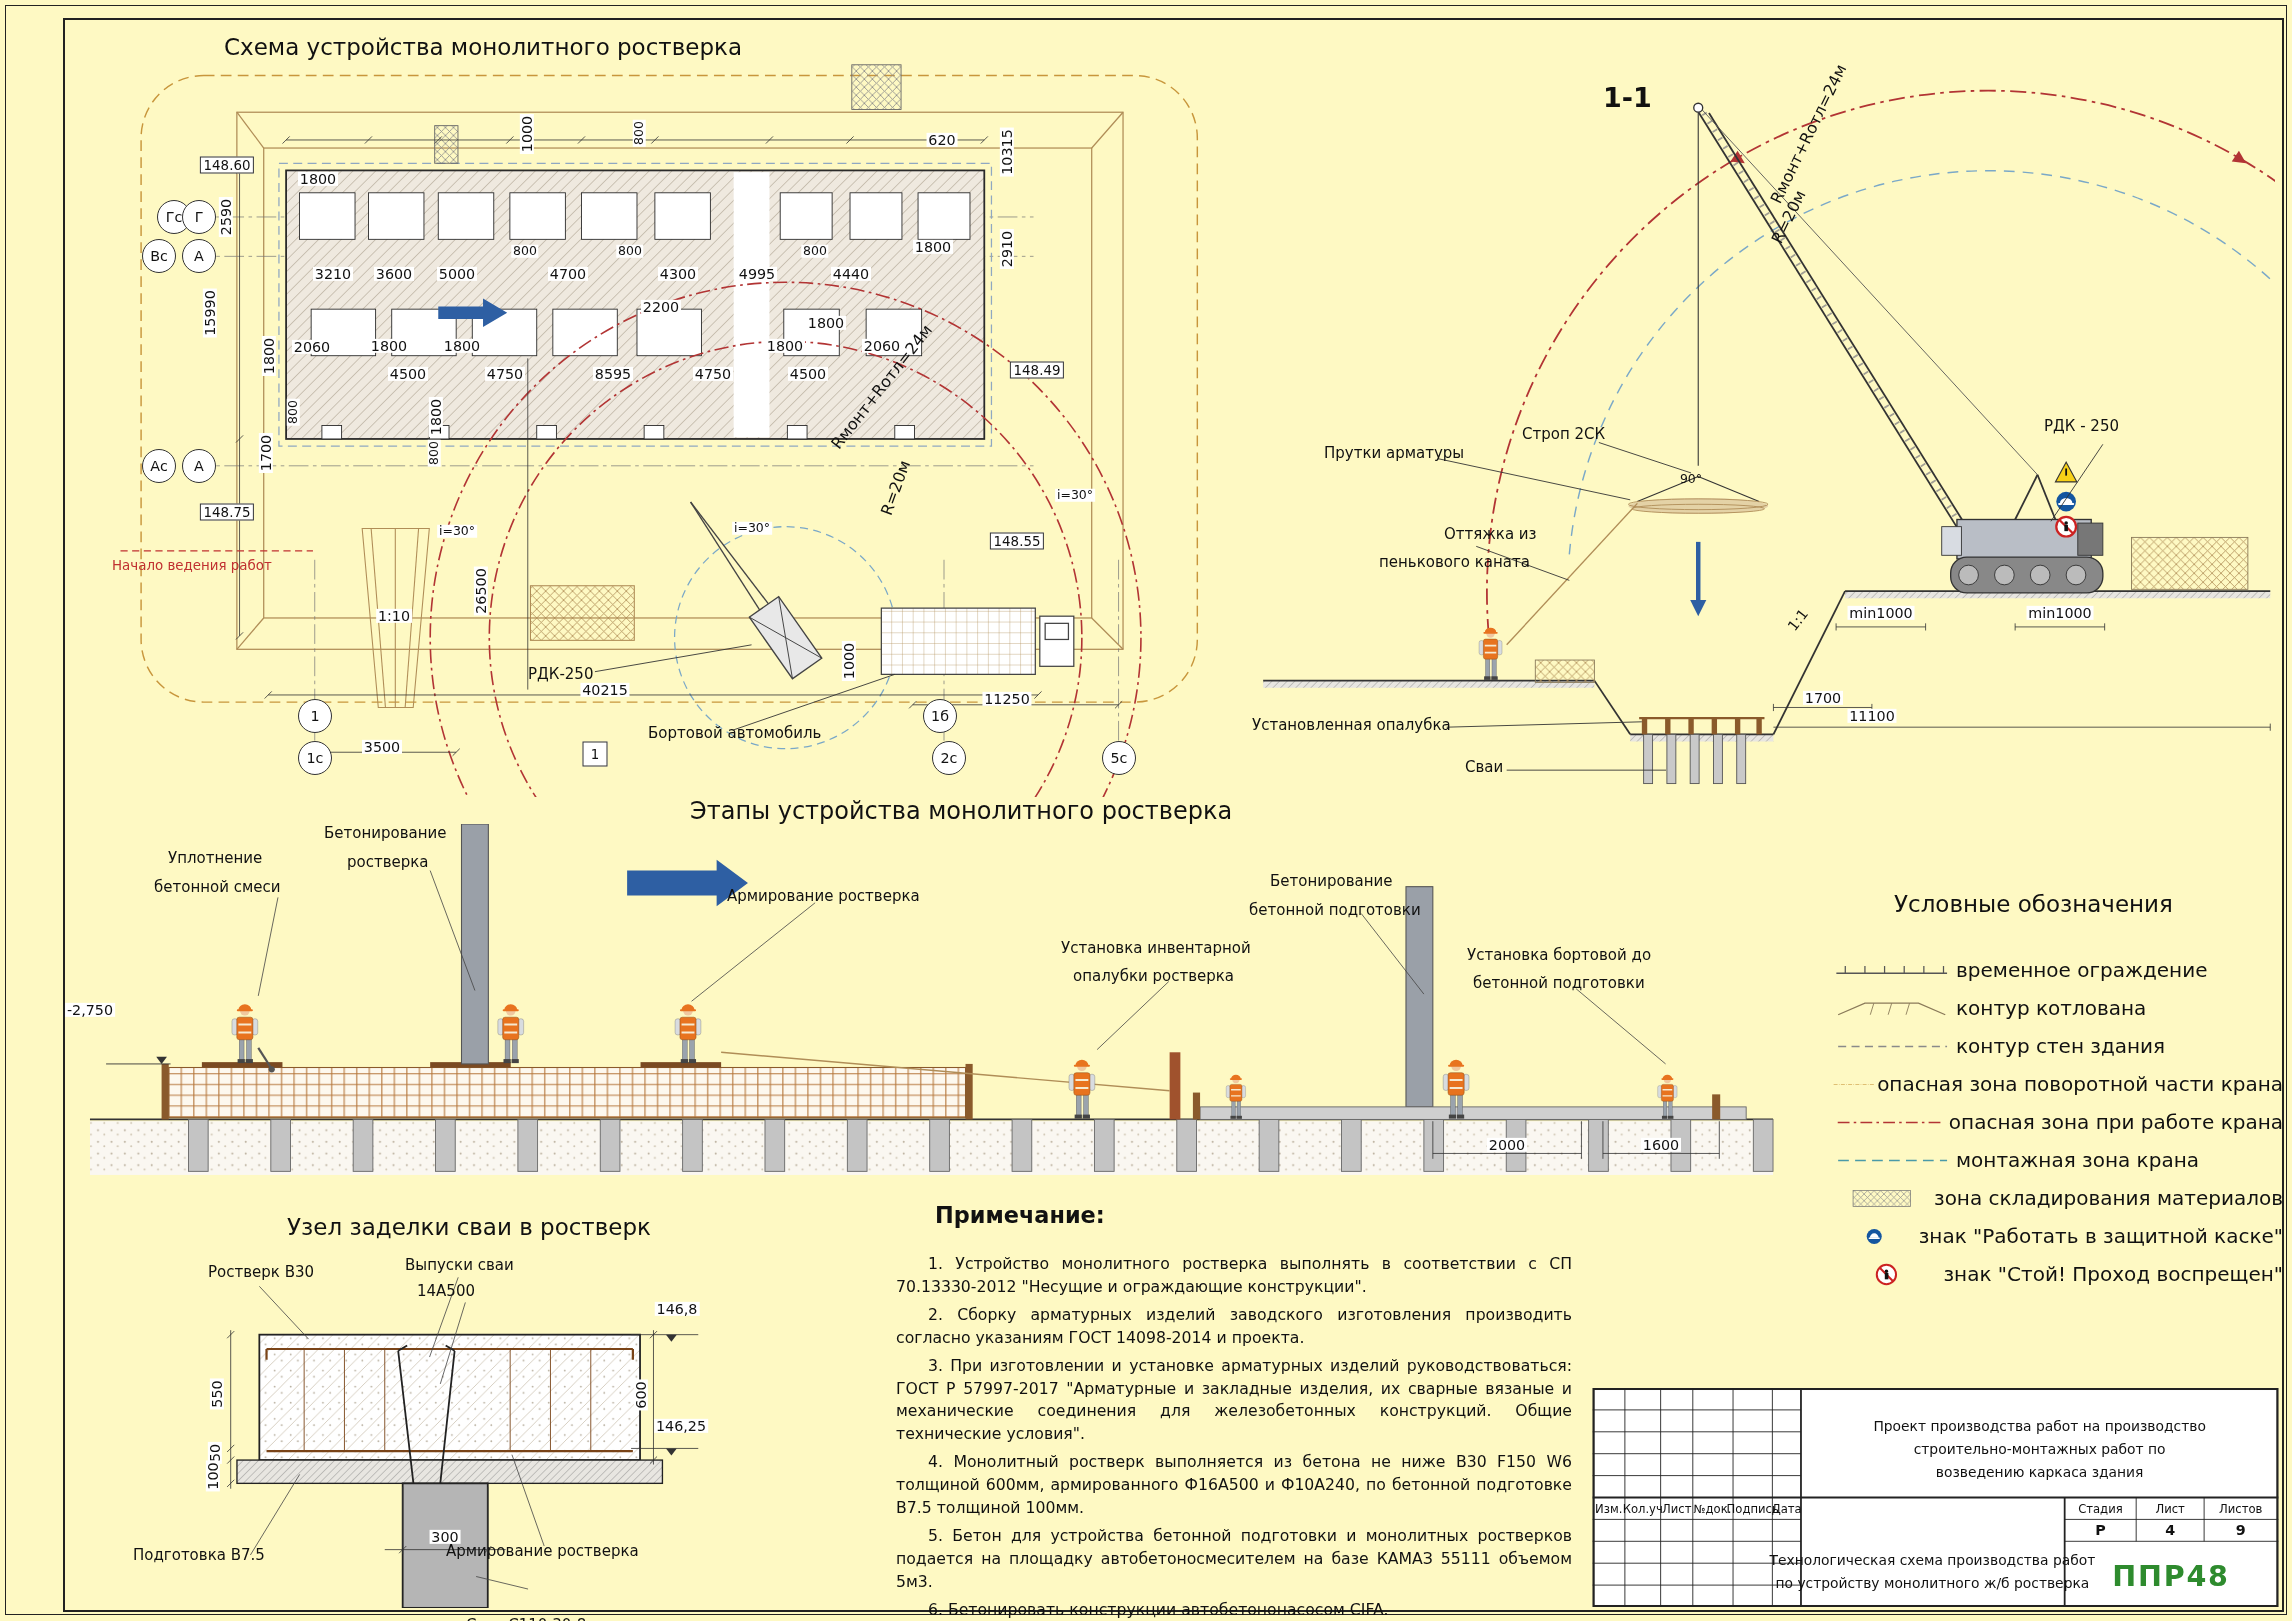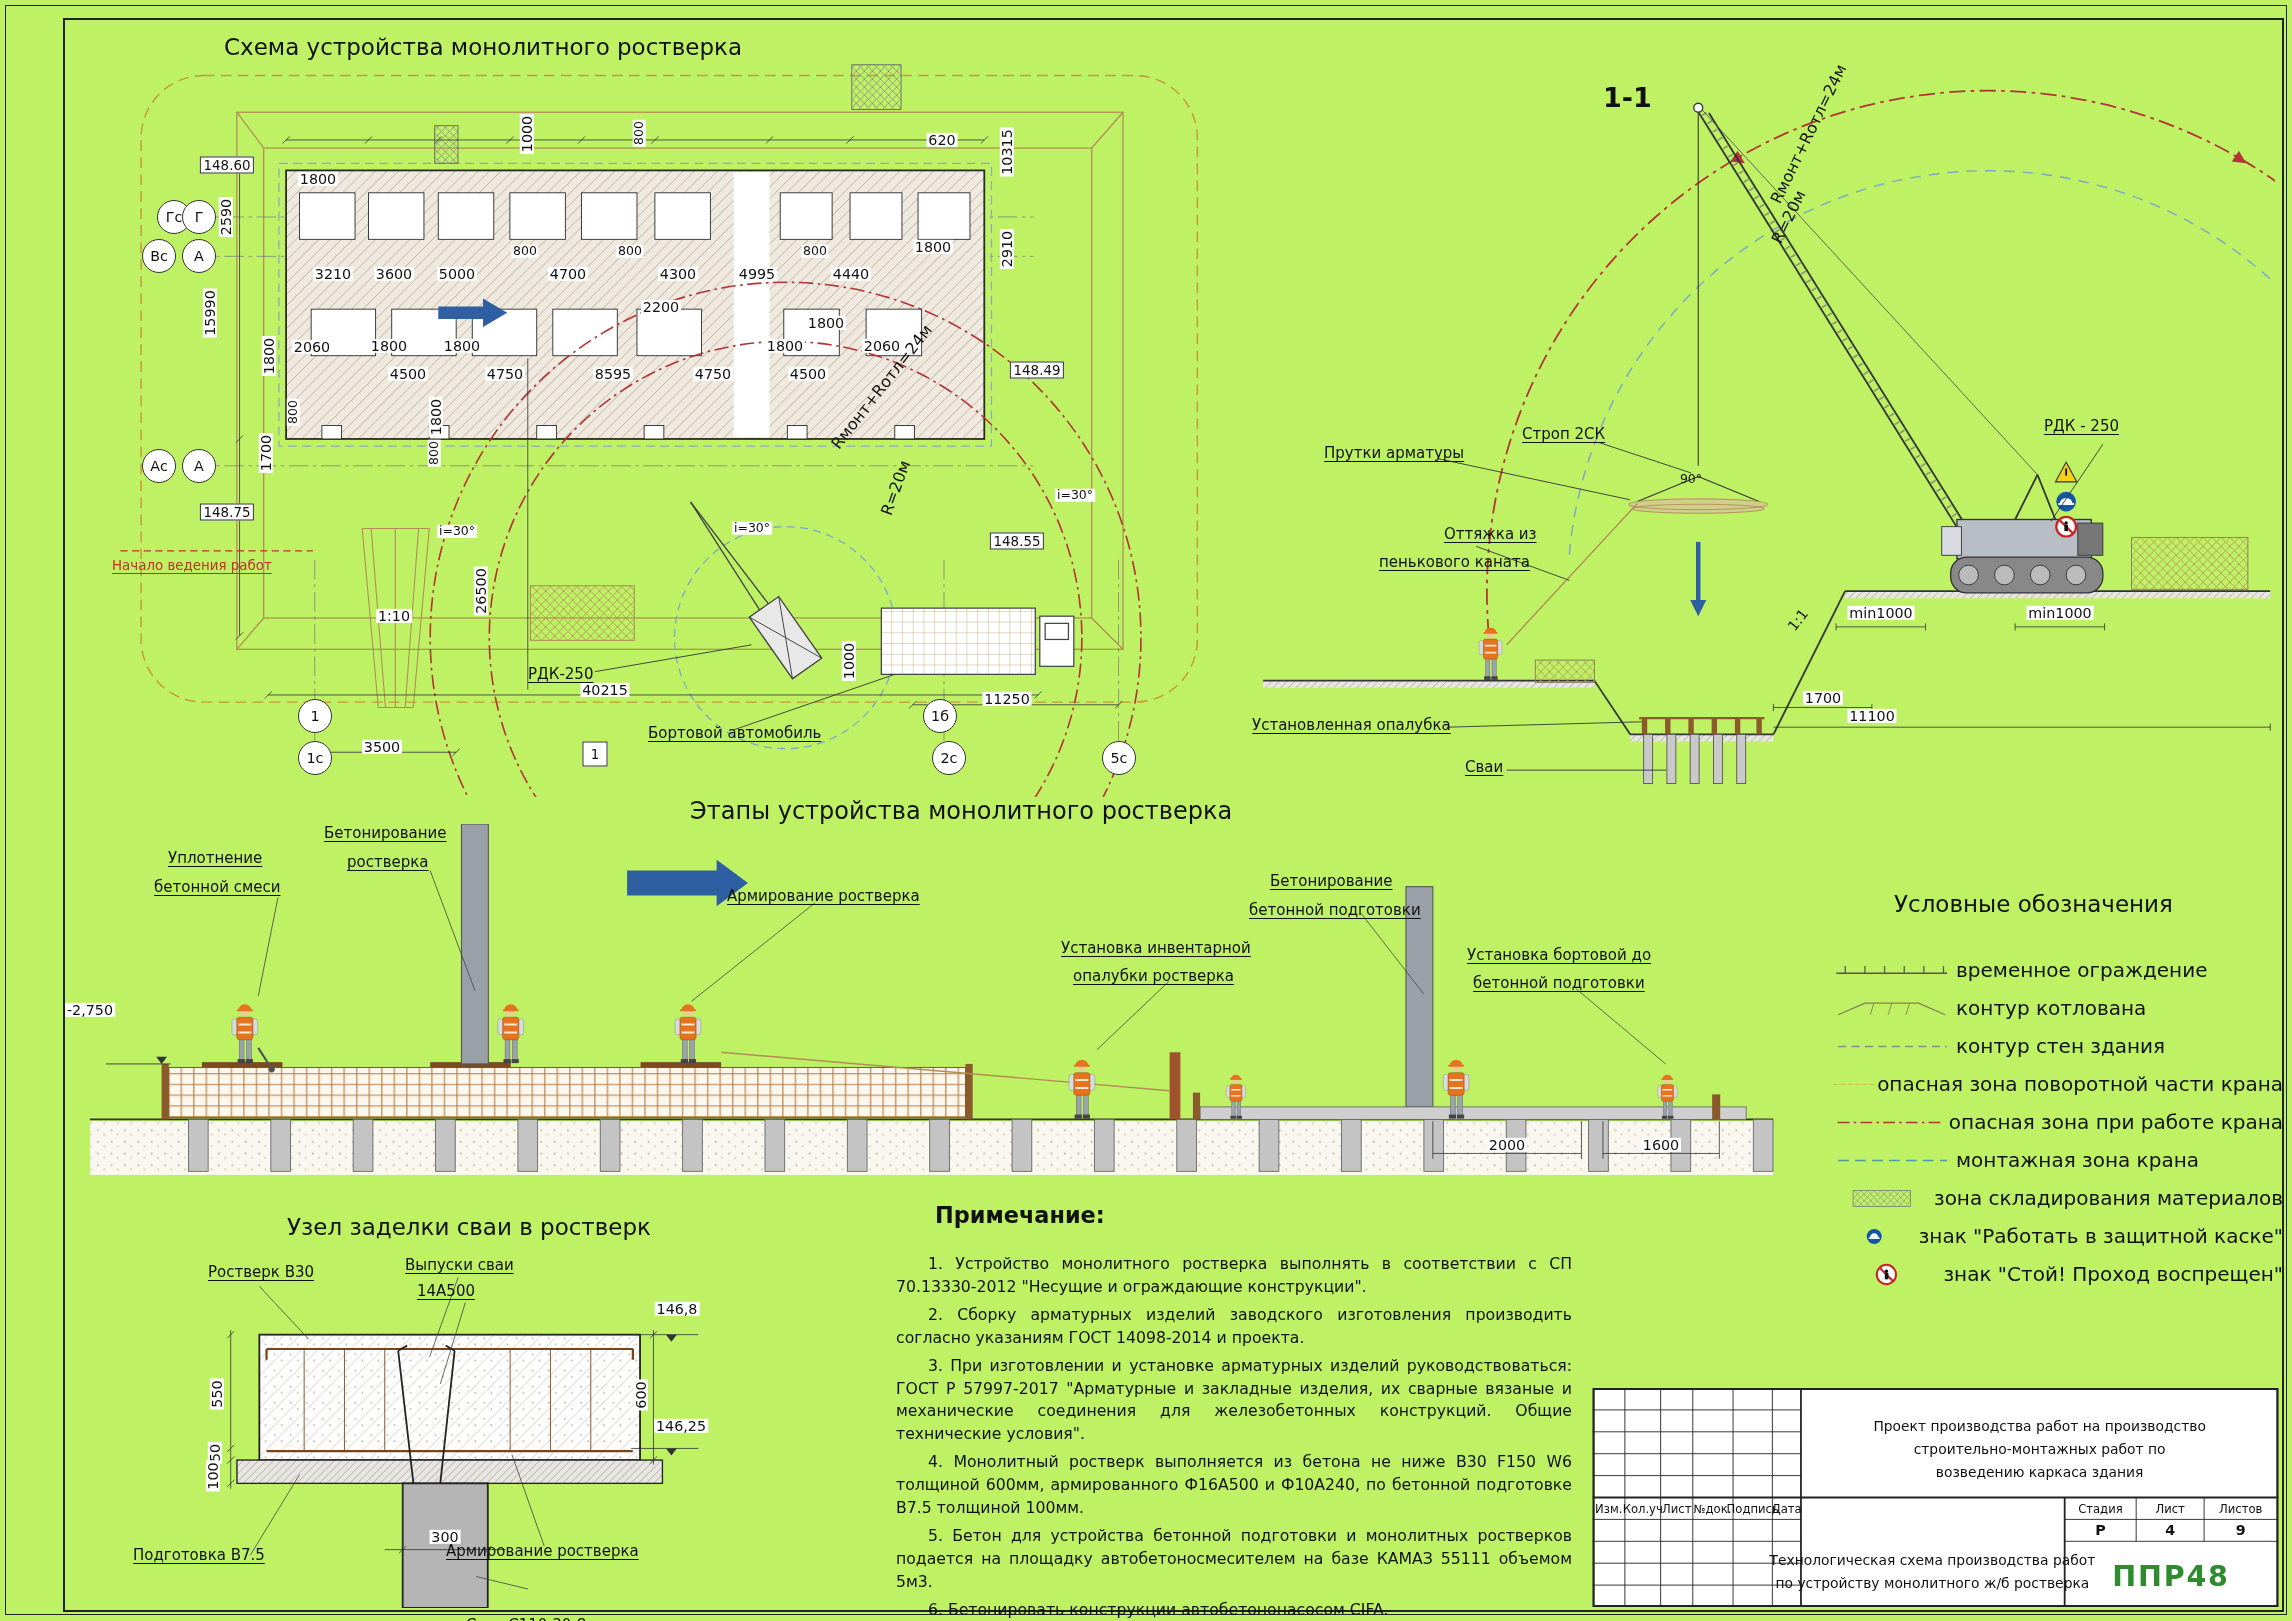--- a/index.html
+++ b/index.html
@@ -1,33 +1,33 @@
 <!DOCTYPE html>
 <html style="font-size:14.3px"><head>
 <meta charset="utf-8">
 <style>
   html,body{margin:0;padding:0;background:#e8e8e8;}
-  #page{position:relative;width:2293px;height:1621px;background:#bef264;overflow:hidden;
+  #page{position:relative;width:2293px;height:1621px;background:#fef9c3;overflow:hidden;
         font-family:"DejaVu Sans","Liberation Sans",sans-serif;color:#111;}
   .abs{position:absolute;}
   .frame-outer{position:absolute;left:5.4px;top:5.4px;width:2280px;height:1608px;border:1.3px solid #222;}
   .frame-inner{position:absolute;left:63px;top:18px;width:2217px;height:1590px;border:2.2px solid #222;}
   .title{position:absolute;font-size:23px;white-space:nowrap;color:#111;}
   .btitle{font-weight:bold;}
   .dim{position:absolute;font-size:14.3px;line-height:1;background:#fff;padding:0 1.8px;white-space:nowrap;
        transform:translate(-50%,-50%);color:#111;}
   .dim.small{font-size:12.5px;}
   .nobg{background:transparent;}
   .r90{transform:translate(-50%,-50%) rotate(-90deg);}
   .rm64{transform:translate(-50%,-50%) rotate(-64deg);}
   .rm55{transform:translate(-50%,-50%) rotate(-52deg);}
   .rm70{transform:translate(-50%,-50%) rotate(-70deg);}
   .elev{position:absolute;font-size:13.4px;border:0.9px solid #333;background:#fff;padding:0 2.7px;
         transform:translate(-50%,-50%);white-space:nowrap;}
-  .lbl{position:absolute;font-size:15px;text-decoration:underline;text-underline-offset:2.7px;
+  .lbl{position:absolute;font-size:15px;text-underline-offset:2.7px;
        white-space:nowrap;color:#111;text-align:right;}
   .red{color:#c03030;margin-top:24px;}
   .bub{position:absolute;width:32px;height:32px;border:1.4px solid #333;border-radius:50%;
        display:flex;align-items:center;justify-content:center;font-size:14.3px;background:#fff;
        transform:translate(-50%,-50%);}
   .flag{position:absolute;width:23px;height:23px;border:1.4px solid #333;background:#fff;
         display:flex;align-items:center;justify-content:center;font-size:13.4px;transform:translate(-50%,-50%);}
   .legend-row{display:flex;align-items:center;height:38px;}
   .legend-label{font-size:20px;white-space:nowrap;}
   .note{margin:0 0 5.4px 0;font-size:15.7px;line-height:1.45;text-align:justify;text-indent:32px;width:676px;}

